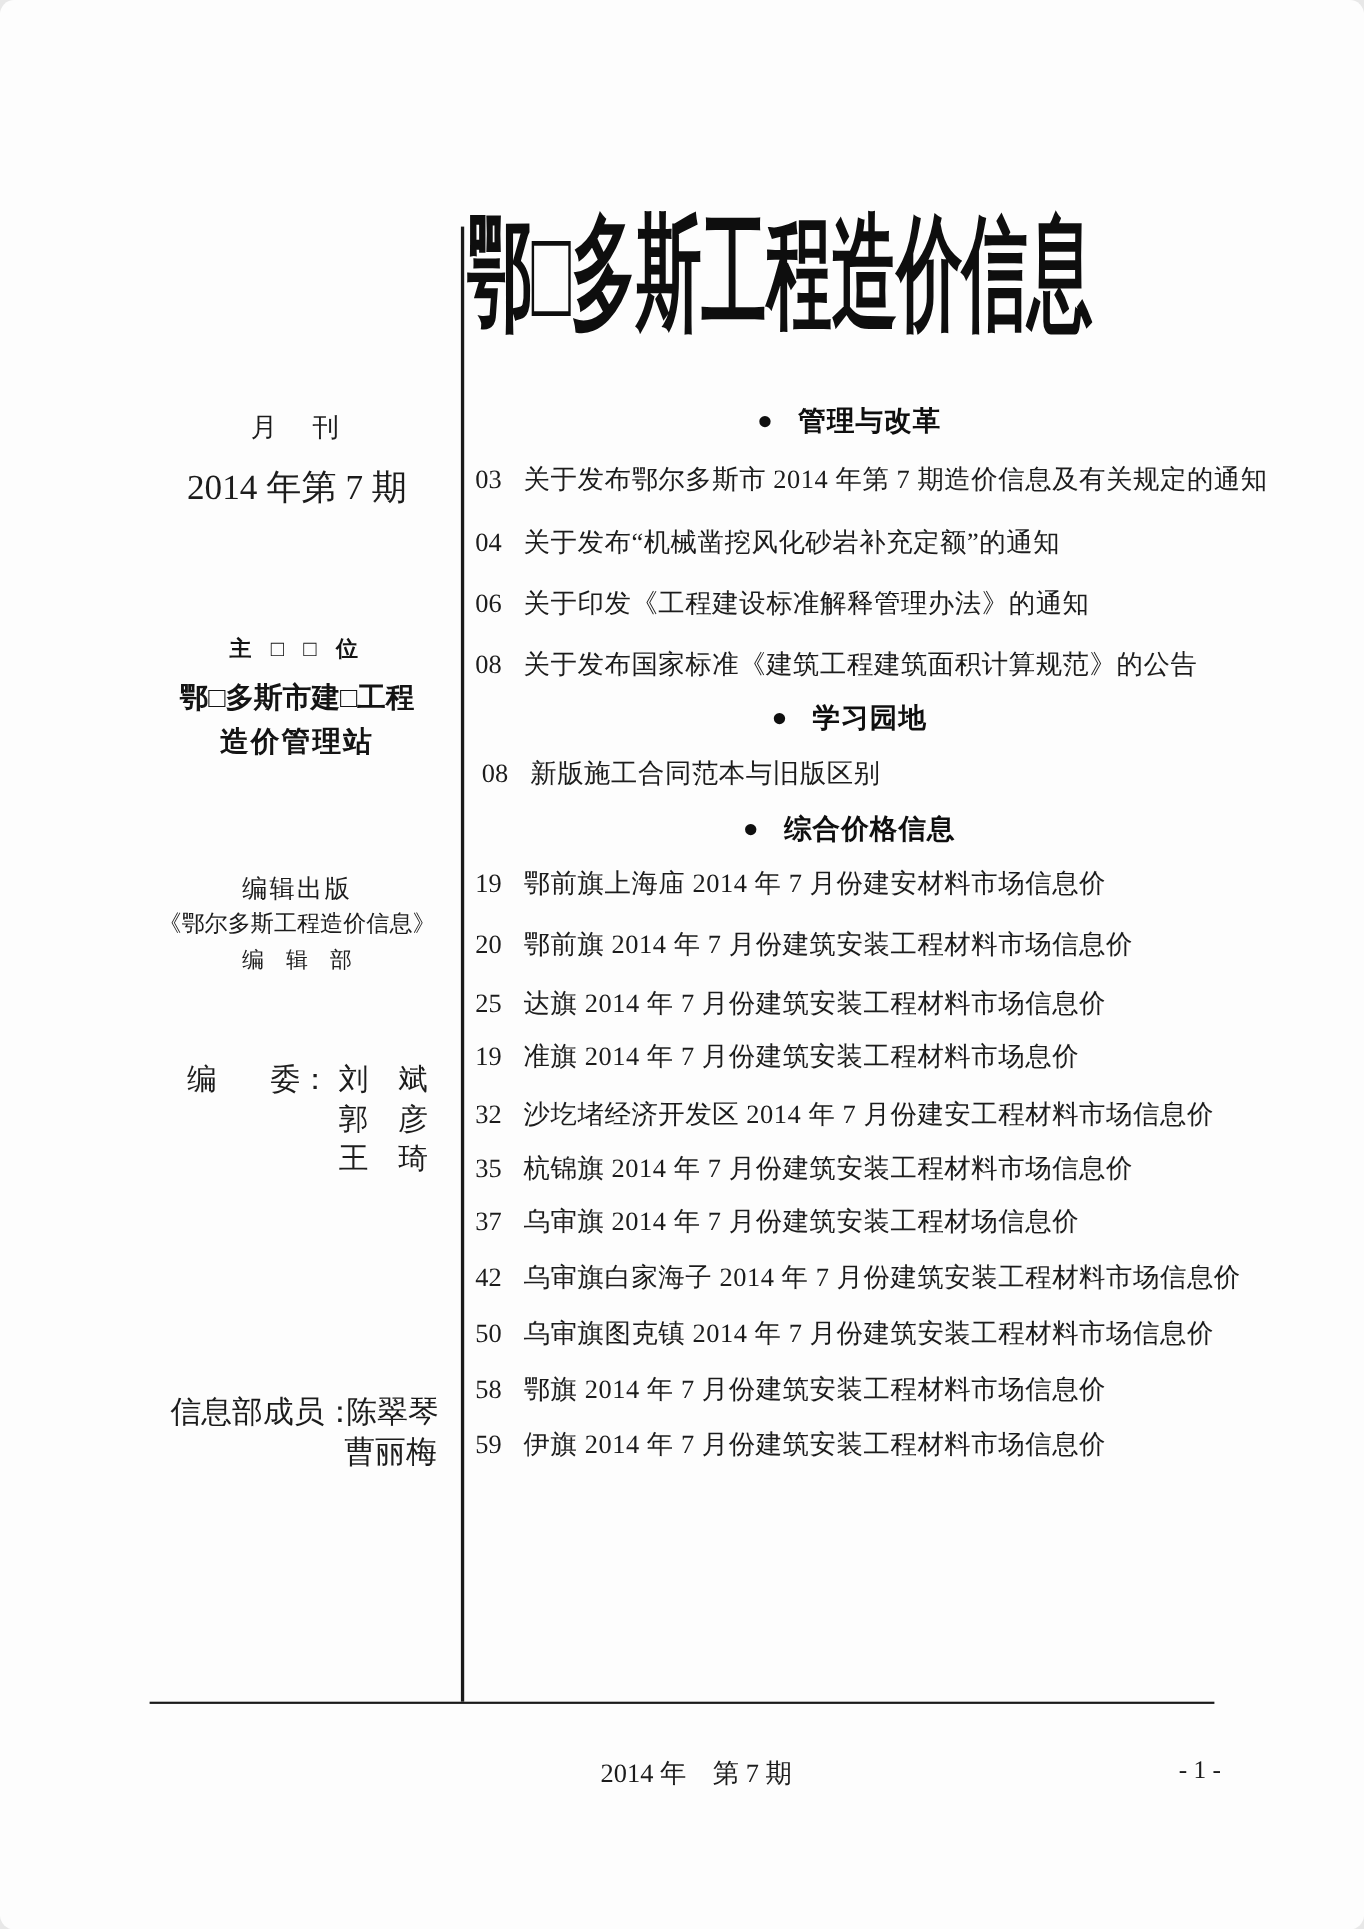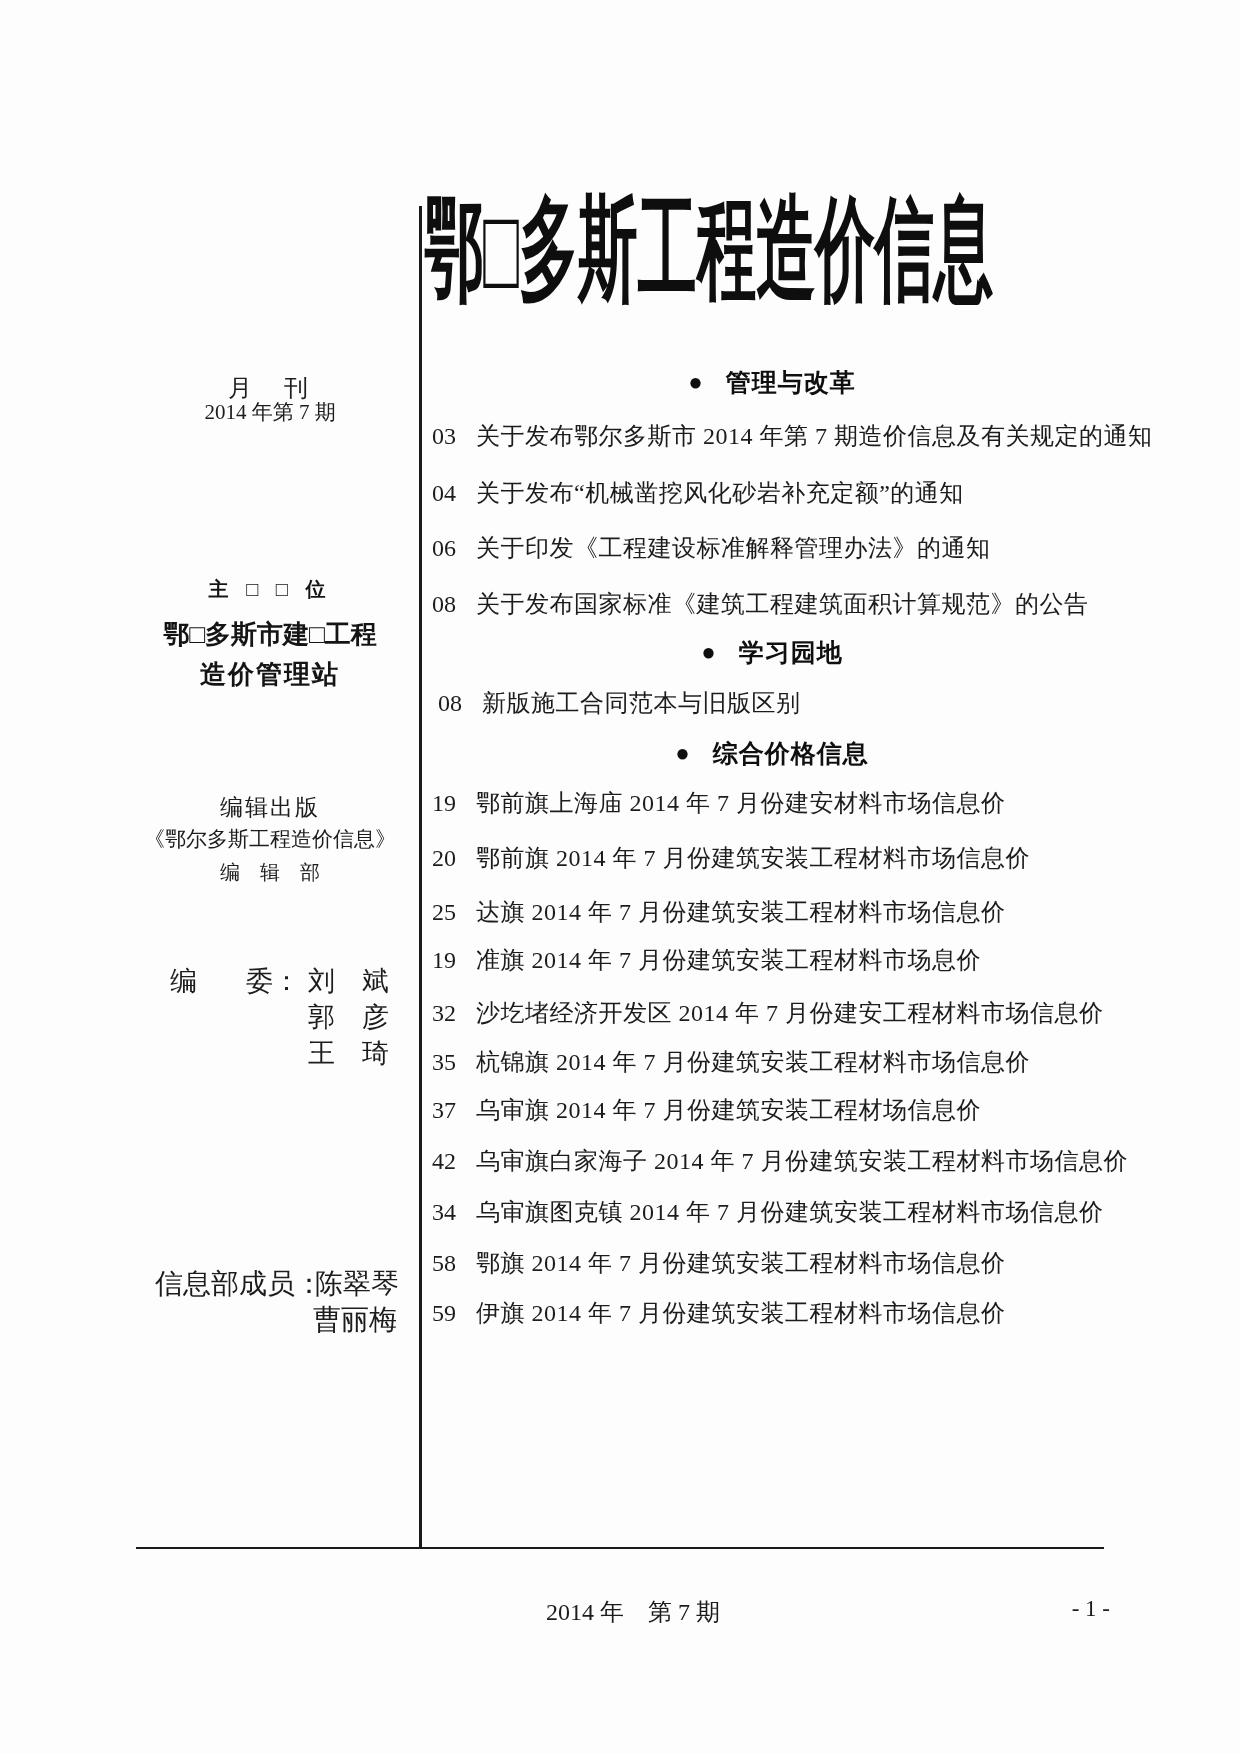--- a/index.html
+++ b/index.html
@@ -4,38 +4,39 @@
 <style>
   html,body{margin:0;padding:0;background:#e8e8e8;}
   .page{
     position:relative;
     width:1240px;height:1754px;
     background:#fdfdfd;
     margin:0 auto;
     overflow:hidden;
     color:#1c1c1c;
     font-family:"Liberation Serif", serif;
+    border-radius:13px;
   }
   
   .vline{position:absolute;left:419px;top:206px;width:3px;height:1341px;background:#1a1a1a;}
   .hline{position:absolute;left:136px;top:1547px;width:968px;height:2px;background:#1a1a1a;}
 
   
   .title{
     position:absolute;left:424px;top:186px;margin:0;
     font-family:"Liberation Sans", sans-serif;
     font-weight:900;font-size:114px;line-height:1.1;
     white-space:nowrap;letter-spacing:0;
     transform:scaleX(0.52);transform-origin:0 0;color:#0e0e0e;
   }
 
   
   .m-block{position:absolute;left:130px;width:280px;text-align:center;white-space:nowrap;}
   .m-periodical{top:372px;font-size:24px;letter-spacing:4px;}
-  .m-issue{top:398px;font-size:21px;}
+  .m-issue{top:422px;font-size:32px;}
   .m-org{font-family:"Liberation Sans", sans-serif;font-weight:bold;color:#141414;}
   .m-org-label{top:576px;font-size:20px;letter-spacing:6px;}
   .m-org-1{top:617px;font-size:26px;}
   .m-org-2{top:657px;font-size:26px;letter-spacing:2px;}
   .m-pub-label{top:792px;font-size:23px;letter-spacing:2px;}
   .m-pub-name{top:825px;font-size:21px;}
   .m-pub-dept{top:859px;font-size:20px;}
   .m-abs{position:absolute;white-space:nowrap;font-size:27px;}
 
   
@@ -147,21 +148,21 @@
     </div>
     <div class="toc-item" style="top:1094px;">
       <span class="pg">37</span>
       <span class="ti">乌审旗 2014 年 7 月份建筑安装工程材场信息价</span>
     </div>
     <div class="toc-item" style="top:1145px;">
       <span class="pg">42</span>
       <span class="ti">乌审旗白家海子 2014 年 7 月份建筑安装工程材料市场信息价</span>
     </div>
     <div class="toc-item" style="top:1196px;">
-      <span class="pg">34</span>
+      <span class="pg">50</span>
       <span class="ti">乌审旗图克镇 2014 年 7 月份建筑安装工程材料市场信息价</span>
     </div>
     <div class="toc-item" style="top:1247px;">
       <span class="pg">58</span>
       <span class="ti">鄂旗 2014 年 7 月份建筑安装工程材料市场信息价</span>
     </div>
     <div class="toc-item" style="top:1297px;">
       <span class="pg">59</span>
       <span class="ti">伊旗 2014 年 7 月份建筑安装工程材料市场信息价</span>
     </div>

